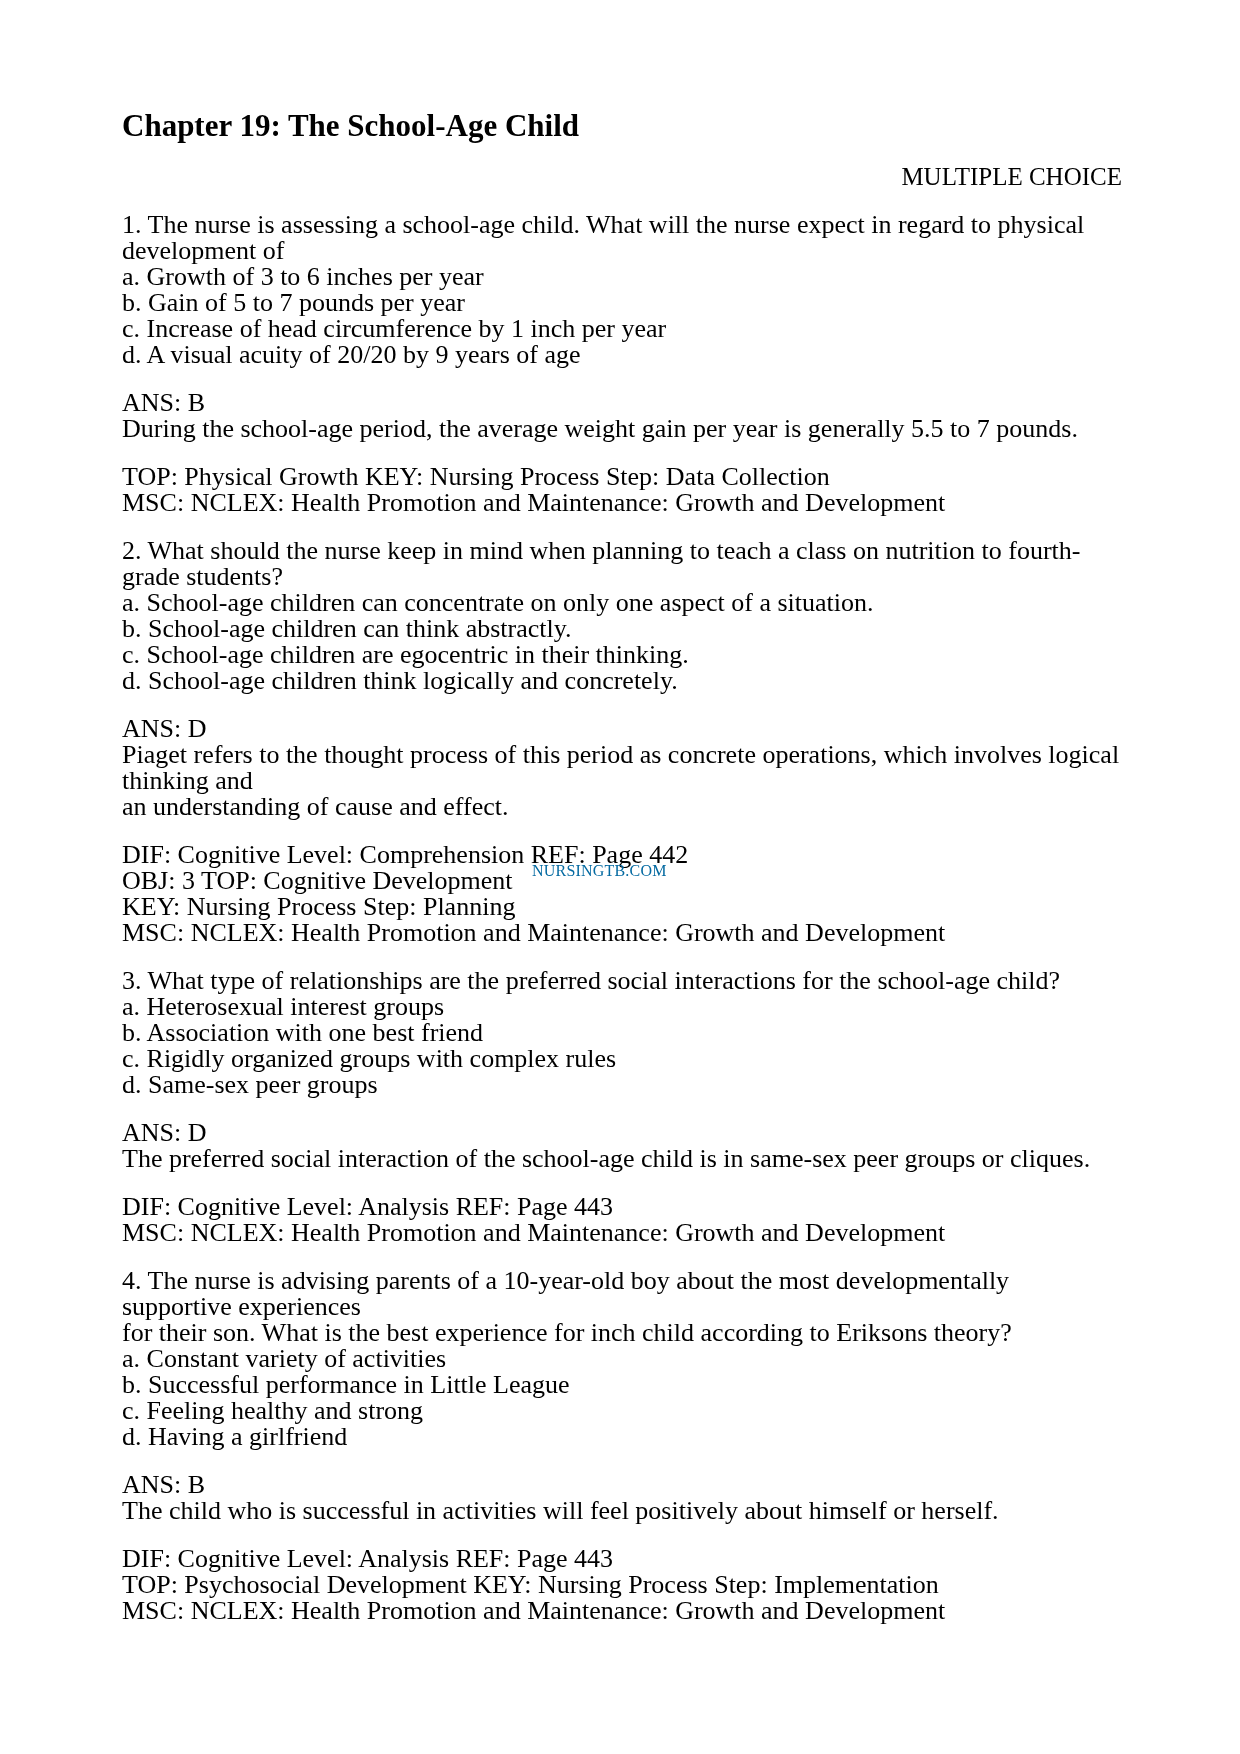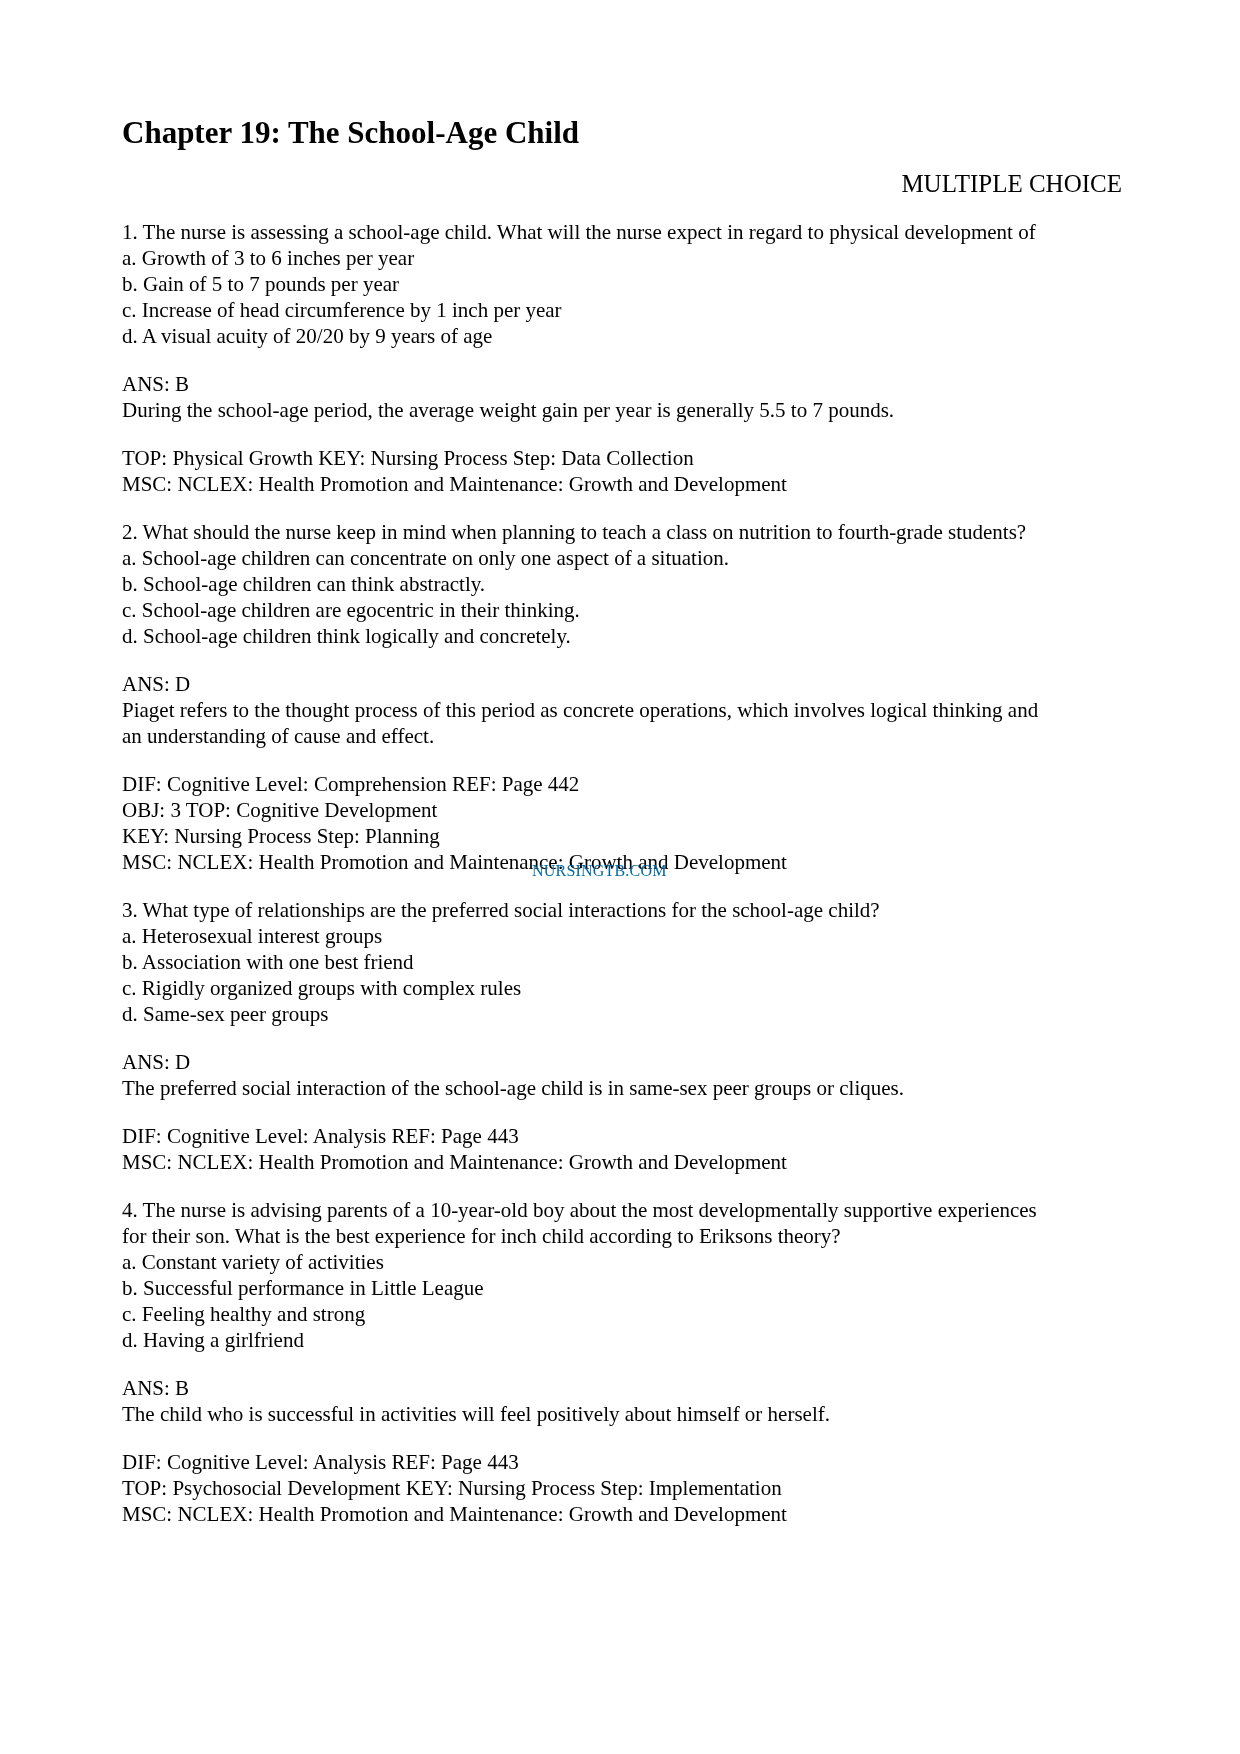--- a/index.html
+++ b/index.html
@@ -1,21 +1,21 @@
 <!DOCTYPE html>
 <html><head>
 <meta charset="utf-8">
 <style>
   html, body { margin: 0; padding: 0; background: #ffffff; }
   body { width: 1240px; height: 1754px; position: relative; overflow: hidden;
          font-family: "Liberation Serif", "DejaVu Serif", serif; color: #000; }
-  .page { position: absolute; left: 122px; top: 113px; width: 1000px; }
+  .page { position: absolute; left: 122px; top: 106px; width: 1000px; }
   .title { font-weight: bold; font-size: 31px; line-height: 40px; margin: 0; }
   .section-label { font-size: 25px; line-height: 26px; margin-top: 18px; text-align: right; }
-  .line { font-size: 21px; line-height: 26px; white-space: pre-wrap; }
+  .line { font-size: 26px; line-height: 26px; white-space: pre-wrap; }
   .q-block { margin-top: 22px; }
   .ans-block { margin-top: 22px; }
   .meta-block { margin-top: 22px; }
   .watermark { position: absolute; left: 532px; top: 862px; font-family: "Liberation Serif", serif;
                font-size: 16px; color: #0369a1; letter-spacing: 0.2px; }
 </style>
 </head>
 <body>
 
 <div class="page">

